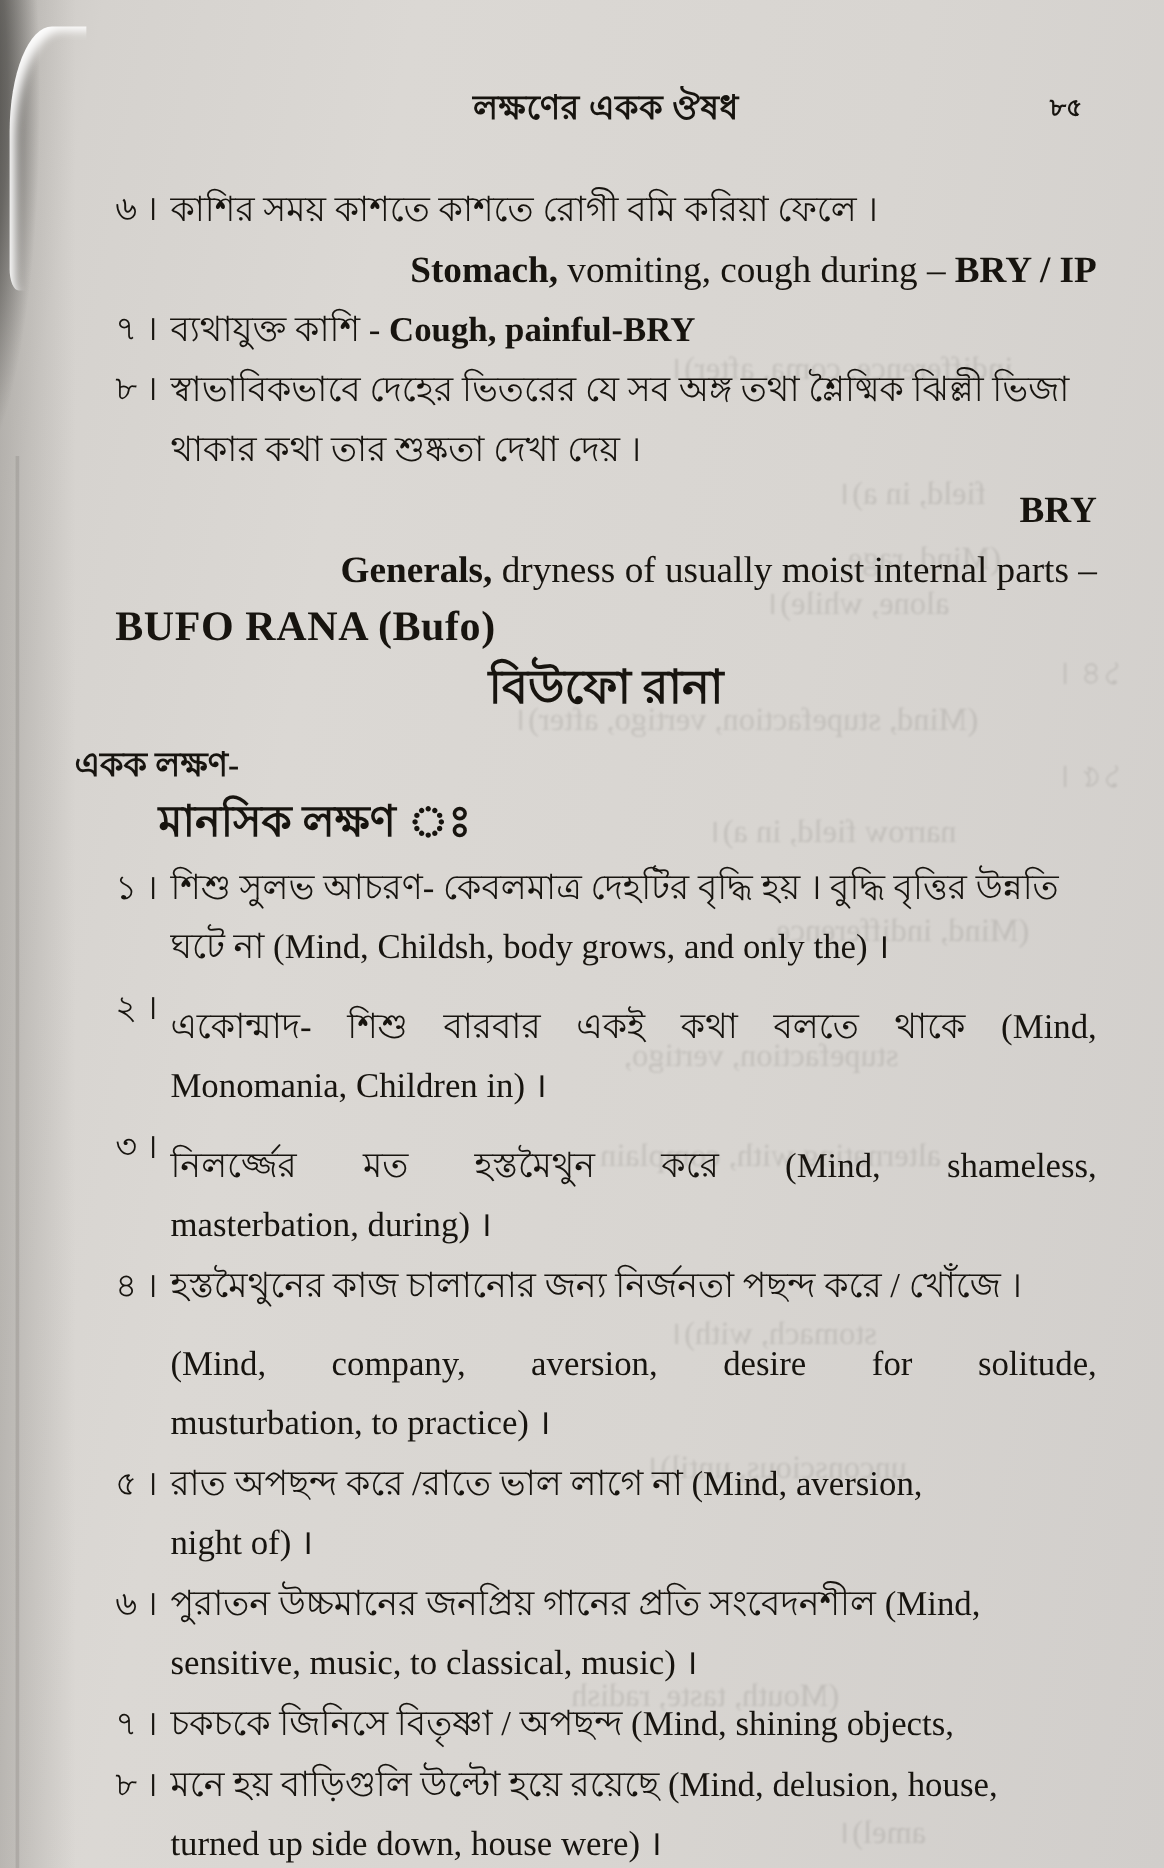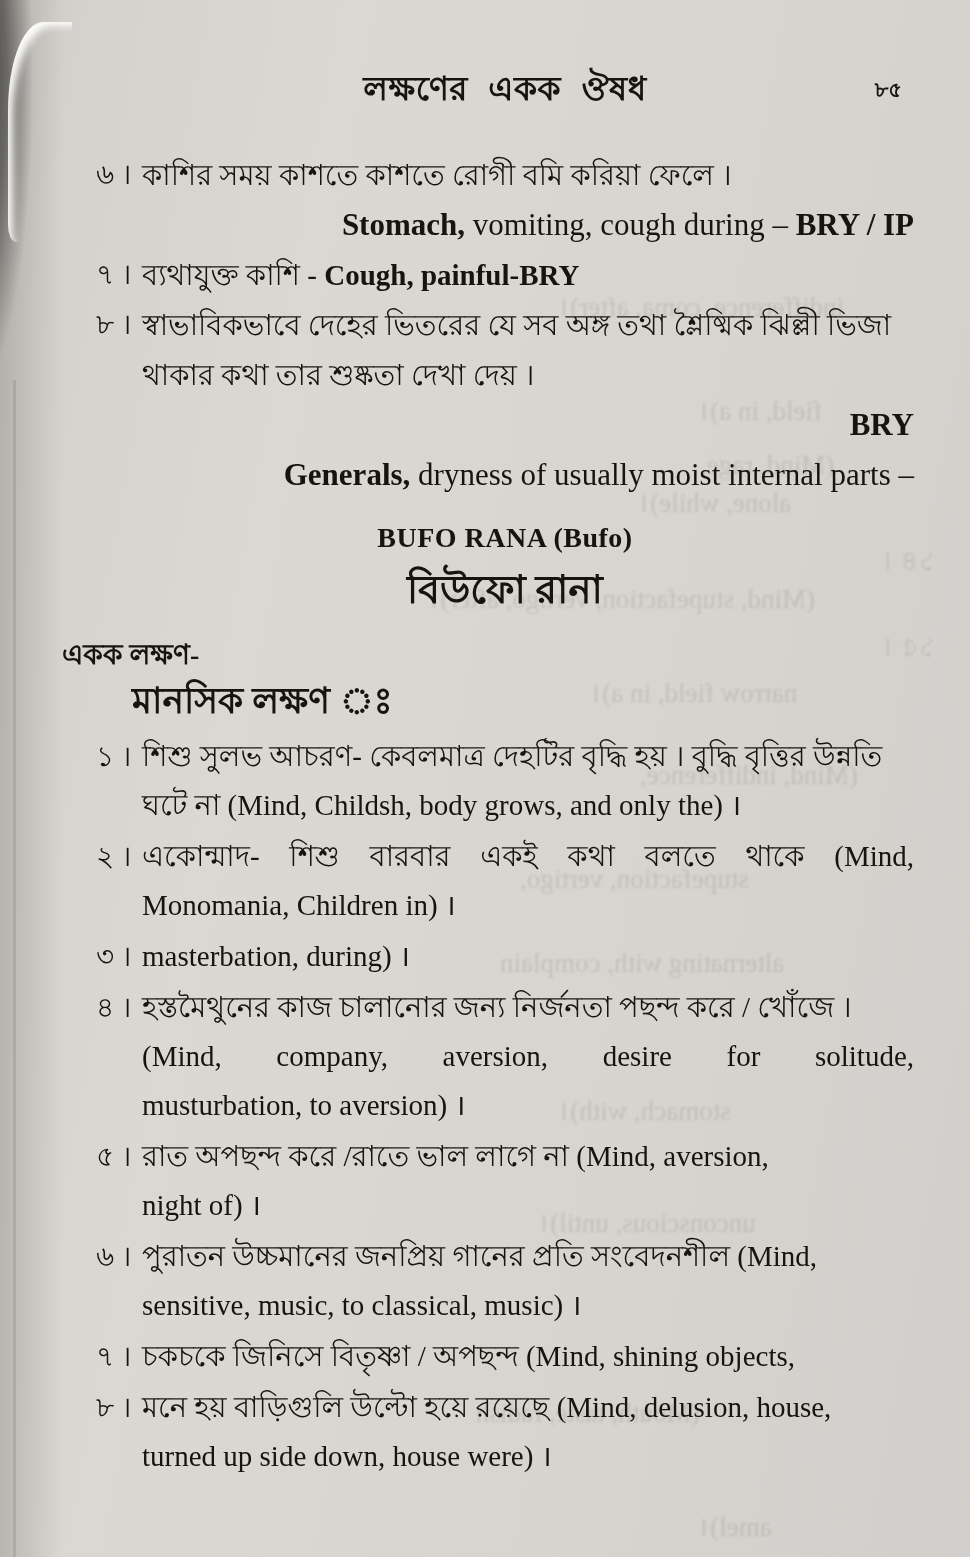--- a/index.html
+++ b/index.html
@@ -19,36 +19,36 @@
     box-shadow:inset 9px 8px 7px -4px rgba(255,255,255,.95);}
   .edge-line{position:absolute;left:13px;top:380px;width:3px;height:1177px;background:rgba(110,107,102,.22);}
 
   .ghost-layer{position:absolute;inset:0;pointer-events:none;}
   .ghost{position:absolute;transform:scaleX(-1);opacity:.15;color:#4e4b45;
     filter:blur(1.1px);font-size:27px;white-space:nowrap;line-height:1;}
 
   .content{position:relative;padding:70px 56px 0 96px;font-size:29px;}
 
   .pghead{position:relative;text-align:center;line-height:40px;height:40px;}
-  .pghead .title{font-weight:700;font-size:33px;letter-spacing:.5px;font-family:Liberation Mono, monospace;}
+  .pghead .title{font-weight:700;font-size:28px;letter-spacing:.5px;}
   .pghead .pnum{position:absolute;right:12px;top:0;font-weight:700;font-size:21px;}
 
   .list{margin-top:40px;}
   .item{display:flex;margin-bottom:0;}
   .num{flex:0 0 46px;line-height:50px;font-size:28px;}
   .lines{flex:1;min-width:0;}
   .line{line-height:50px;}
   #mental-list .num{line-height:49px;}
   #mental-list .line{line-height:49px;}
   #mental-list .item{margin-bottom:2px;}
   .line.en{font-size:31px;text-align:right;}
   .b{font-weight:700;}
-  .j{text-align:justify;text-align-last:justify;}
+  .j{text-align:justify;text-align-last:justify;margin-top:16px;}
 
-  .remedy-en{text-align:center;font-weight:700;font-size:28px;margin-top:16px;line-height:44px;letter-spacing:.5px;}
+  .remedy-en{text-align:left;font-weight:700;font-size:35px;line-height:44px;letter-spacing:.5px;}
   .remedy-bn{text-align:center;font-weight:700;font-size:39px;margin-top:8px;line-height:44px;}
   .single-label{font-weight:700;font-size:28px;margin-left:-34px;margin-top:24px;line-height:38px;}
   .mental-label{font-weight:700;font-size:36px;margin-left:36px;margin-top:8px;line-height:38px;margin-bottom:12px;}
 </style>
 </head>
 <body>
 
 <div class="photo">
   <div class="spine-shadow"></div>
   <div class="corner-shadow"></div>
@@ -121,29 +121,30 @@
         <div class="item">
           <div class="num">২ ।</div>
           <div class="lines">
             <div class="line bn j"><span>একোন্মাদ- শিশু বারবার একই কথা বলতে থাকে (Mind,</span></div>
             <div class="line bn"><span>Monomania, Children in) ।</span></div>
           </div>
         </div>
         <div class="item">
           <div class="num">৩ ।</div>
           <div class="lines">
+            <div class="line bn j"><span>নিলর্জ্জের মত হস্তমৈথুন করে (Mind, shameless,</span></div>
             <div class="line bn"><span>masterbation, during) ।</span></div>
           </div>
         </div>
         <div class="item">
           <div class="num">৪ ।</div>
           <div class="lines">
             <div class="line bn"><span>হস্তমৈথুনের কাজ চালানোর জন্য নির্জনতা পছন্দ করে / খোঁজে ।</span></div>
             <div class="line bn j"><span>(Mind, company, aversion, desire for solitude,</span></div>
-            <div class="line bn"><span>musturbation, to aversion) ।</span></div>
+            <div class="line bn"><span>musturbation, to practice) ।</span></div>
           </div>
         </div>
         <div class="item">
           <div class="num">৫ ।</div>
           <div class="lines">
             <div class="line bn"><span>রাত অপছন্দ করে /রাতে ভাল লাগে না (Mind, aversion,</span></div>
             <div class="line bn"><span>night of) ।</span></div>
           </div>
         </div>
         <div class="item">

